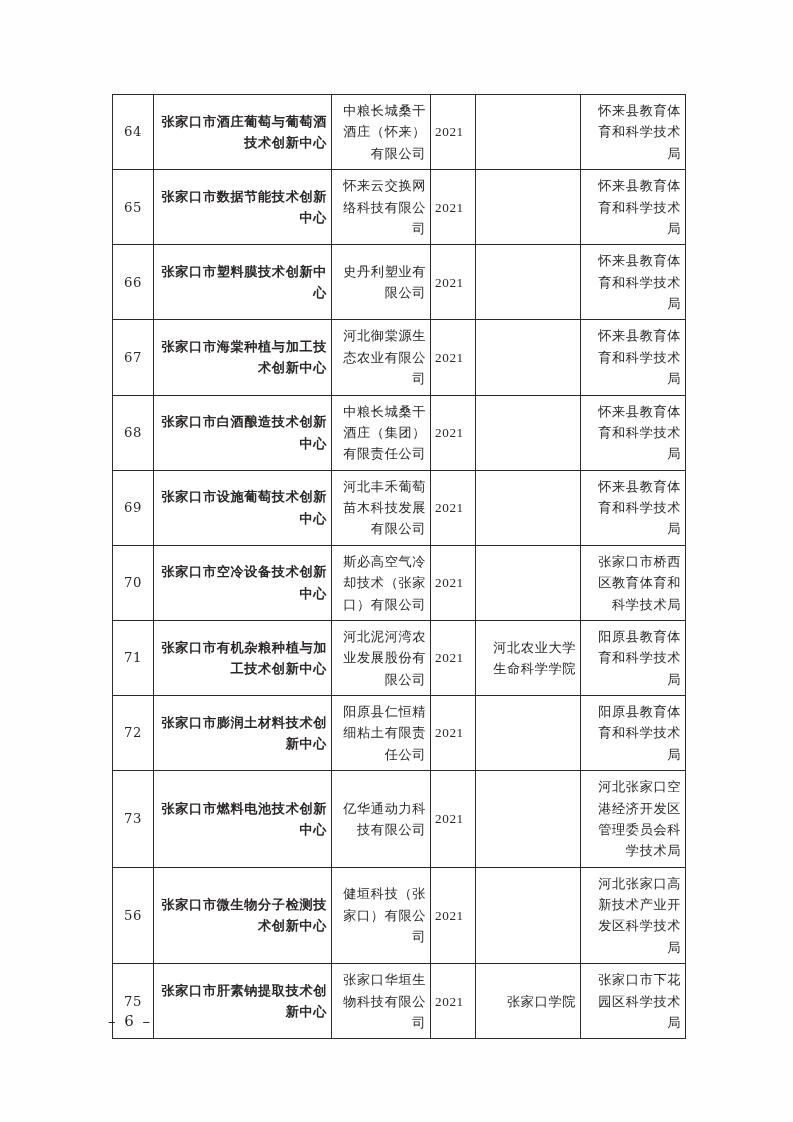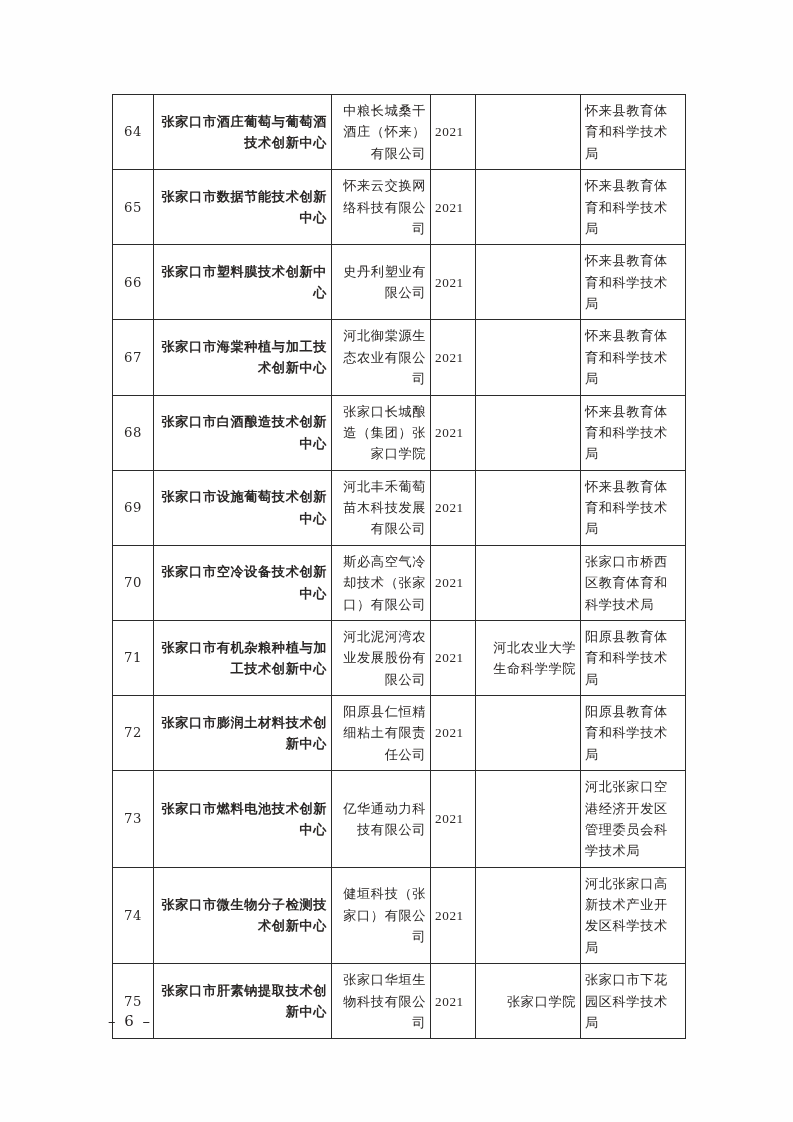--- a/index.html
+++ b/index.html
@@ -75,21 +75,21 @@
     font-family: Liberation Serif, serif;
     font-size: 13px;
     letter-spacing: 0;
   }
   td.coop {
     text-align: right;
     padding-left: 4px;
     padding-right: 4px;
   }
   td.dept {
-    text-align: left;
+    text-align: right;
     padding-left: 7px;
     padding-right: 3px;
     border-radius: 17px;
   }
   .pagenum {
     position: absolute;
     left: 108px;
     top: 1012px;
     font-size: 15px;
     font-family: "DejaVu Serif", "Liberation Serif", serif;
@@ -141,21 +141,21 @@
             <td class="idx">67</td>
             <td class="name">张家口市海棠种植与加工技术创新中心</td>
             <td class="org">河北御棠源生态农业有限公司</td>
             <td class="year">2021</td>
             <td class="coop"></td>
             <td class="dept">怀来县教育体育和科学技术局</td>
           </tr>
           <tr>
             <td class="idx">68</td>
             <td class="name">张家口市白酒酿造技术创新中心</td>
-            <td class="org">张家口长城酿造（集团）张家口学院</td>
+            <td class="org">中粮长城桑干酒庄（集团）有限责任公司</td>
             <td class="year">2021</td>
             <td class="coop"></td>
             <td class="dept">怀来县教育体育和科学技术局</td>
           </tr>
           <tr>
             <td class="idx">69</td>
             <td class="name">张家口市设施葡萄技术创新中心</td>
             <td class="org">河北丰禾葡萄苗木科技发展有限公司</td>
             <td class="year">2021</td>
             <td class="coop"></td>
@@ -187,21 +187,21 @@
           </tr>
           <tr>
             <td class="idx">73</td>
             <td class="name">张家口市燃料电池技术创新中心</td>
             <td class="org">亿华通动力科技有限公司</td>
             <td class="year">2021</td>
             <td class="coop"></td>
             <td class="dept">河北张家口空港经济开发区管理委员会科学技术局</td>
           </tr>
           <tr>
-            <td class="idx">74</td>
+            <td class="idx">56</td>
             <td class="name">张家口市微生物分子检测技术创新中心</td>
             <td class="org">健垣科技（张家口）有限公司</td>
             <td class="year">2021</td>
             <td class="coop"></td>
             <td class="dept">河北张家口高新技术产业开发区科学技术局</td>
           </tr>
           <tr>
             <td class="idx">75</td>
             <td class="name">张家口市肝素钠提取技术创新中心</td>
             <td class="org">张家口华垣生物科技有限公司</td>

